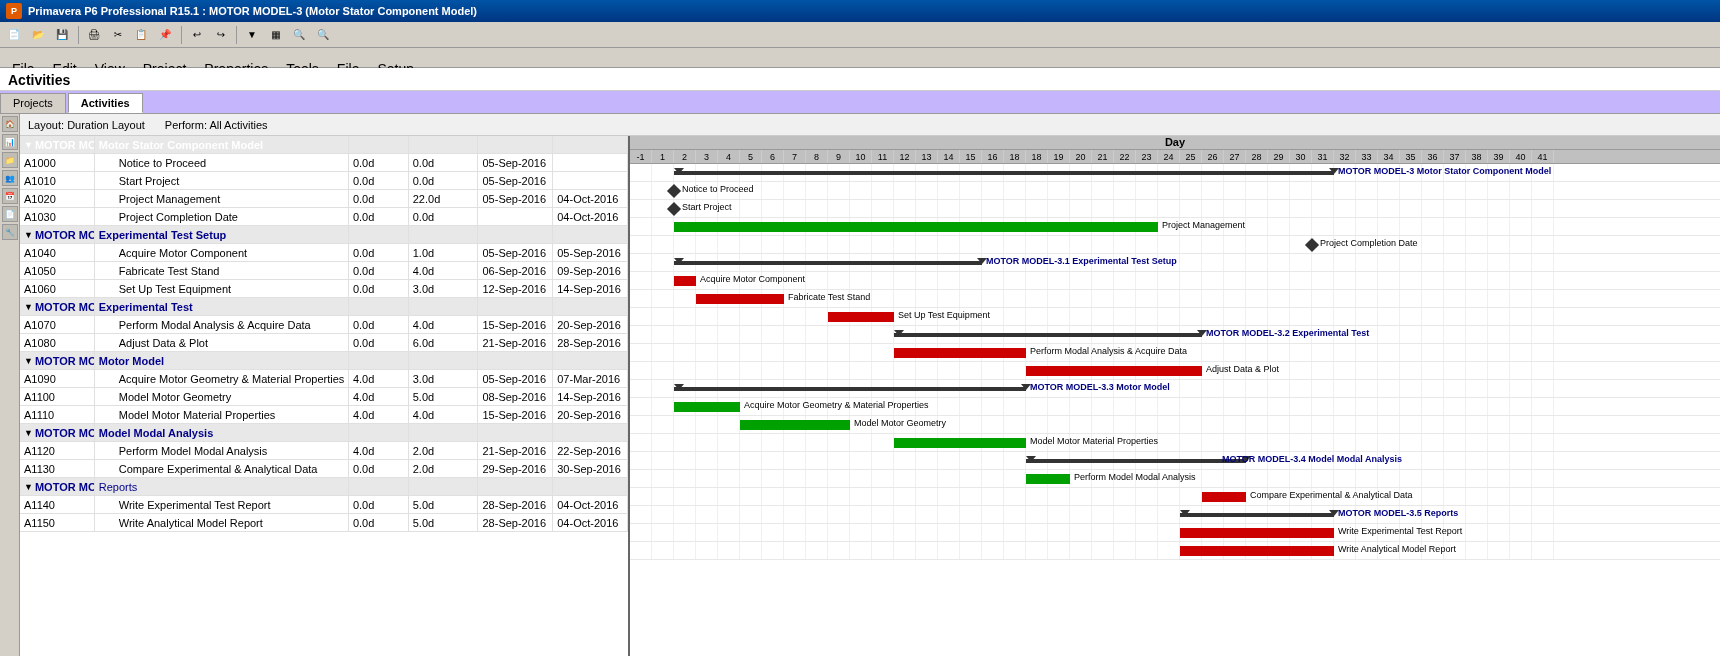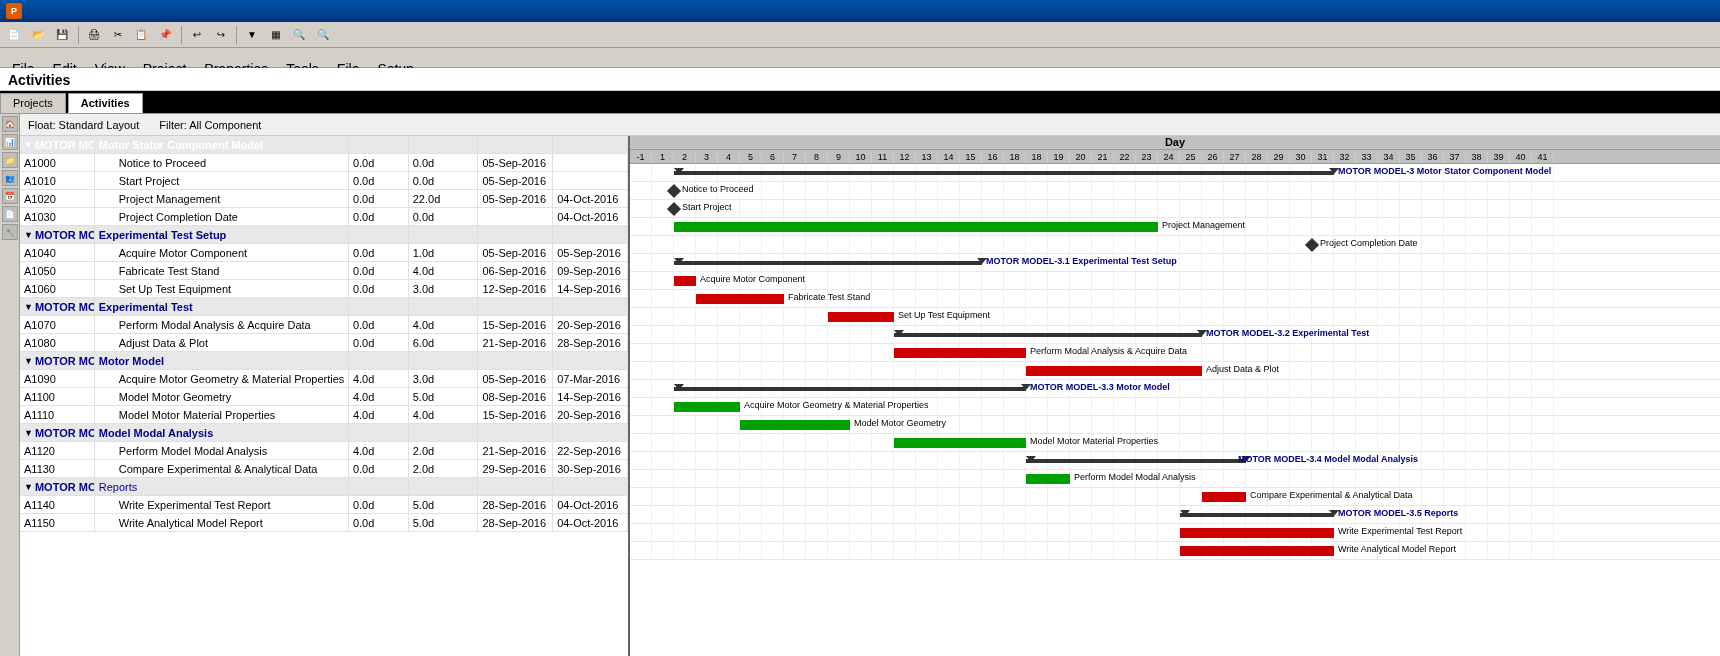--- a/index.html
+++ b/index.html
@@ -75,21 +75,21 @@
     }
     .activities-title {
       font-size: 14px;
       font-weight: bold;
       color: #000;
     }
 
     
     .tab-bar {
       display: flex;
-      background: #000000;
+      background: #c4b5fd;
       border-bottom: 1px solid #999;
     }
     .tab {
       padding: 3px 12px;
       border: 1px solid #999;
       border-bottom: none;
       background: #d4d0c8;
       cursor: pointer;
       font-size: 11px;
       margin-right: 2px;
@@ -285,20 +285,21 @@
     .col-float { width: 60px; }
     .col-origdur { width: 70px; }
     .col-start { width: 75px; }
     .col-finish { width: 75px; }
   </style>
 </head>
 <body>
 
 <div class="title-bar">
   <div class="title-bar-icon">P</div>
+  <span>Primavera P6 Professional R15.1 : MOTOR MODEL-3 (Motor Stator Component Model)</span>
 </div>
 
 <div class="toolbar-area">
   <button class="toolbar-btn">📄</button>
   <button class="toolbar-btn">📂</button>
   <button class="toolbar-btn">💾</button>
   <div class="toolbar-separator"></div>
   <button class="toolbar-btn">🖨</button>
   <button class="toolbar-btn">✂</button>
   <button class="toolbar-btn">📋</button>
@@ -343,22 +344,22 @@
       <div class="sidebar-icon">📁</div>
       <div class="sidebar-icon">👥</div>
       <div class="sidebar-icon">📅</div>
       <div class="sidebar-icon">📄</div>
       <div class="sidebar-icon">🔧</div>
     </div>
 
     <div class="grid-gantt-area">
 
       <div class="layout-filter-bar">
-        <span class="layout-label">Float: Standard Layout</span>
-        <span class="layout-label">Filter: All Component</span>
+        <span class="layout-label">Layout: Duration Layout</span>
+        <span class="layout-label">Perform: All Activities</span>
       </div>
 
       <div class="grid-gantt-split">
 
         <div class="grid-panel">
 
 
           <div class="grid-body" id="grid-body">
               <div class="grid-row selected group-row">
                 <div class="grid-cell col-actid">
@@ -1403,21 +1404,21 @@
                 <div class="gantt-grid-cell"></div>
                 <div class="gantt-grid-cell"></div>
                 <div class="gantt-grid-cell"></div>
                 <div class="gantt-grid-cell"></div>
                 <div class="gantt-grid-cell"></div>
                 <div class="gantt-grid-cell"></div>
                 <div class="gantt-grid-cell"></div>
                 <div style="position: absolute; left: 396px; top: 4px; width: 0px; height: 0px; border-left: 5px solid transparent; border-right: 5px solid transparent; border-top: 6px solid rgb(51, 51, 51);"></div>
                 <div style="position: absolute; left: 611px; top: 4px; width: 0px; height: 0px; border-left: 5px solid transparent; border-right: 5px solid transparent; border-top: 6px solid rgb(51, 51, 51);"></div>
                 <div style="position: absolute; left: 396px; width: 220px; top: 7px; height: 4px; background: rgb(51, 51, 51);"></div>
-                <div style="position: absolute; left: 608px; top: 2px; font-size: 9px; white-space: nowrap; color: rgb(0, 0, 128); font-weight: bold;">MOTOR MODEL-3.4  Model Modal Analysis</div>
+                <div style="position: absolute; left: 592px; top: 2px; font-size: 9px; white-space: nowrap; color: rgb(0, 0, 128); font-weight: bold;">MOTOR MODEL-3.4  Model Modal Analysis</div>
               </div>
               <div class="gantt-row" style="position: relative; height: 18px;">
                 <div class="gantt-grid-cell"></div>
                 <div class="gantt-grid-cell"></div>
                 <div class="gantt-grid-cell"></div>
                 <div class="gantt-grid-cell"></div>
                 <div class="gantt-grid-cell"></div>
                 <div class="gantt-grid-cell"></div>
                 <div class="gantt-grid-cell"></div>
                 <div class="gantt-grid-cell"></div>

